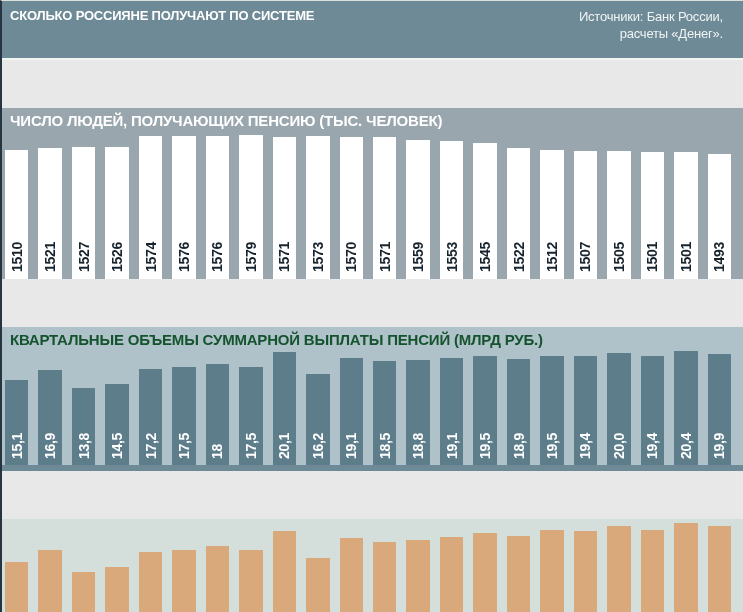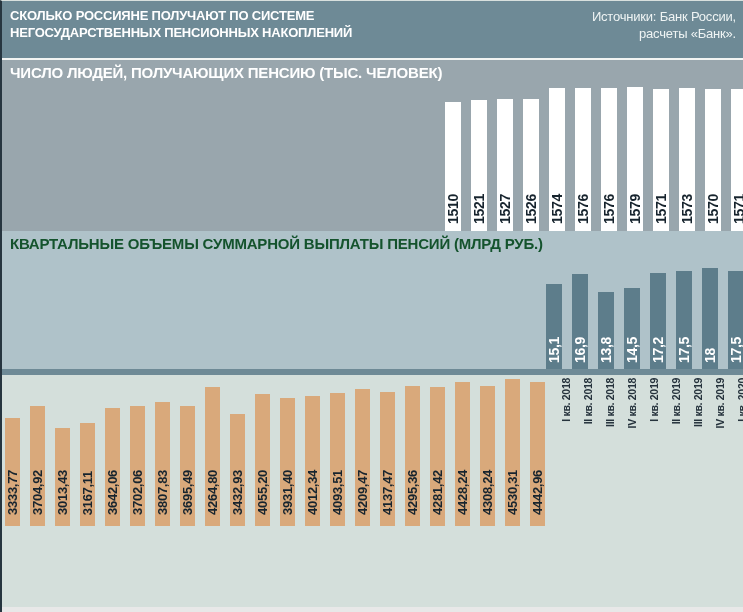--- a/index.html
+++ b/index.html
@@ -9,24 +9,24 @@
     font-family:"Liberation Sans","DejaVu Sans",sans-serif;
     display:flex;flex-direction:column;
     border-left:2px solid #26353F;
     border-top:1px solid #D8E0DE;
     overflow:hidden;position:relative;
     letter-spacing:-0.2px;
   }
   
   .hdr{height:57px;background:#6E8A96;display:flex;justify-content:space-between;flex:0 0 auto;}
   .hdr-title{color:#FFFFFF;font-weight:bold;font-size:13px;line-height:1.32;padding:6px 0 0 8px;text-transform:uppercase;}
-  .hdr-src{color:#EFF4F4;font-size:13px;line-height:1.3;text-align:right;padding:8px 7px 0 0;}
+  .hdr-src{color:#EFF4F4;font-size:13px;line-height:1.3;text-align:right;padding:8px 20px 0 0;}
   .hdr-sep{height:2px;background:#F2F4F2;flex:0 0 auto;}
   
-  .sec{display:flex;flex-direction:row;justify-content:space-between;flex:0 0 auto;}
+  .sec{display:flex;flex-direction:column;justify-content:space-between;flex:0 0 auto;margin-top:48px;}
   .sec-title{font-weight:bold;font-size:15px;padding:4px 0 0 8px;text-transform:uppercase;white-space:nowrap;}
   #sec1{height:171px;background:#99A6AD;}
   #sec1 .sec-title{color:#FFFFFF;}
   #sec2{height:138px;background:#AFC2C9;}
   #sec2 .sec-title{color:#14532d;}
   .divider{height:6px;background:#6E8A96;flex:0 0 auto;}
   #sec3{height:232px;background:#D4DFDB;justify-content:flex-start;}
   #sec3 .sec-title{color:#141E26;}
   .bottom-strip{height:6px;background:#243540;flex:0 0 auto;margin-top:auto;}
   
@@ -47,25 +47,24 @@
   .axis-cell span{color:#26333D;font-size:10.5px;font-weight:bold;letter-spacing:-0.3px;}
 </style>
 </head>
 <body>
 
 <div id="poster">
 
   <div class="hdr">
     <div class="hdr-title">
       <div>СКОЛЬКО РОССИЯНЕ ПОЛУЧАЮТ ПО СИСТЕМЕ</div>
-      <div>НЕГОСУДАРСТВЕННЫХ ПЕНСИОННЫХ НАКОПЛЕНИЙ</div>
     </div>
     <div class="hdr-src">
       <div>Источники: Банк России,</div>
-      <div>расчеты «Банк».</div>
+      <div>расчеты «Денег».</div>
     </div>
   </div>
 
   <div class="hdr-sep"></div>
 
   <div class="sec" id="sec1">
     <div class="sec-title">ЧИСЛО ЛЮДЕЙ, ПОЛУЧАЮЩИХ ПЕНСИЮ (ТЫС. ЧЕЛОВЕК)</div>
     <div class="bars c1">
         <div class="bar" style="height: 128.7px;">
           <span class="vtext bar-val">1510</span>

